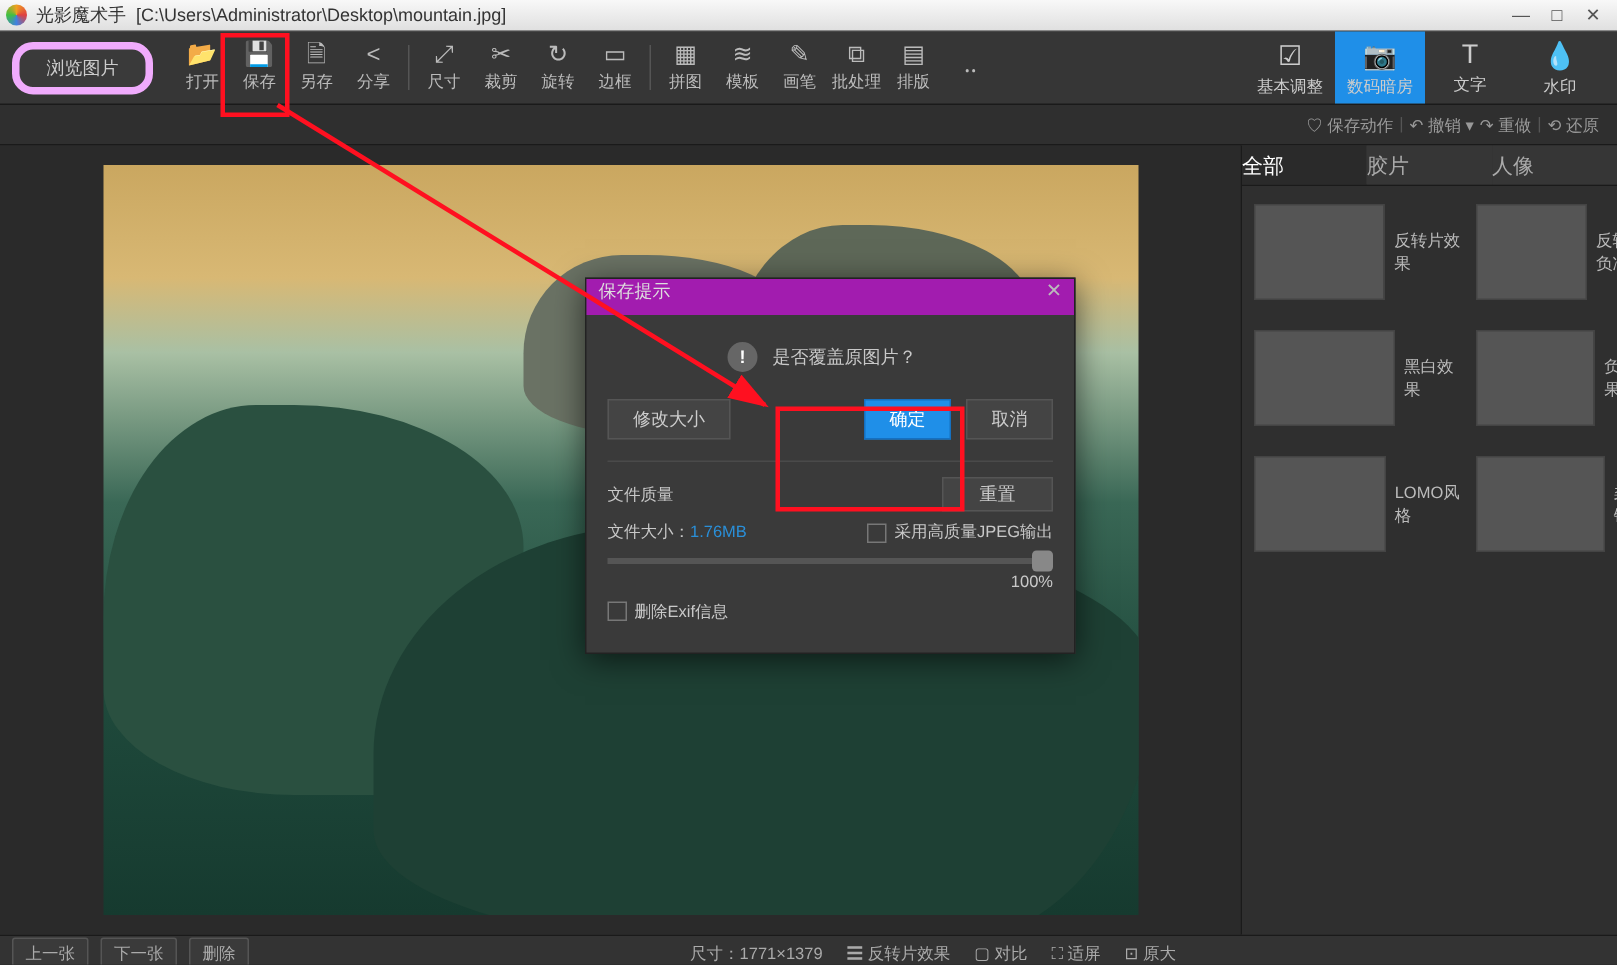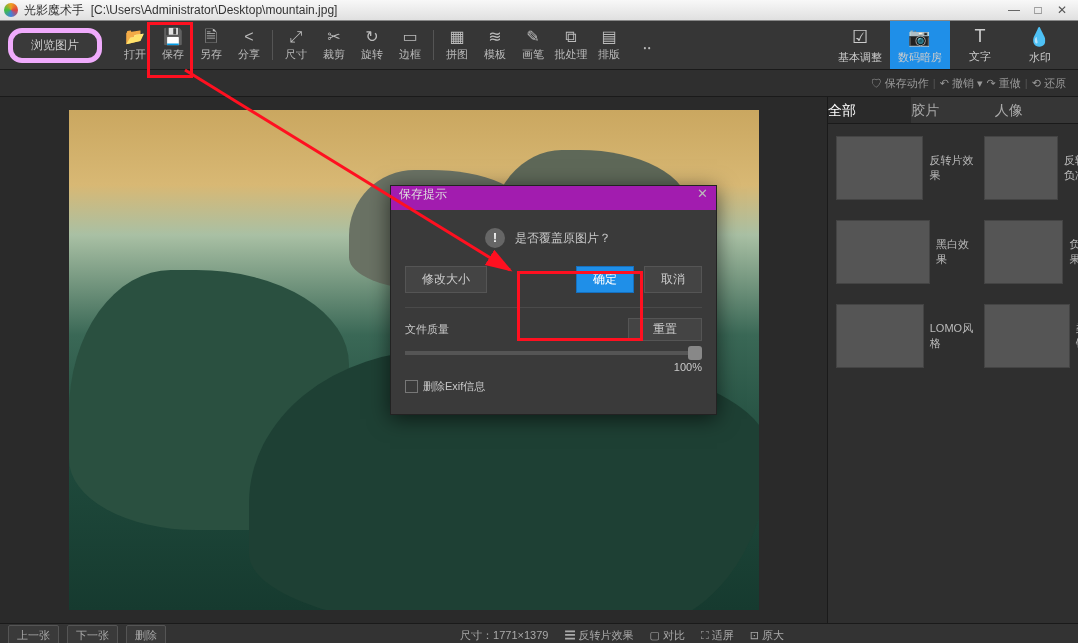--- a/index.html
+++ b/index.html
@@ -236,20 +236,25 @@
       <span class="dbtn">修改大小</span>
       <span style="flex:1"></span>
       <span class="dbtn primary">确定</span>
       <span class="dbtn">取消</span>
     </div>
     <div class="dlg-sec">
       <div class="dlg-row">
         <span>文件质量</span>
         <span class="dbtn r" style="padding:2px 24px">重置</span>
       </div>
+      <div class="dlg-row">
+        <span>文件大小：</span>
+        <span class="filesz">1.76MB</span>
+        <span class="r"><span class="chk"></span><span>采用高质量JPEG输出</span></span>
+      </div>
       <div class="slider">
           <div class="knob"></div>
         </div>
       <div class="dlg-row" style="justify-content:flex-end">
           <span>100%</span>
         </div>
       <div class="dlg-row" style="margin-top:6px">
         <span class="chk"></span>
         <span>删除Exif信息</span>
       </div>

